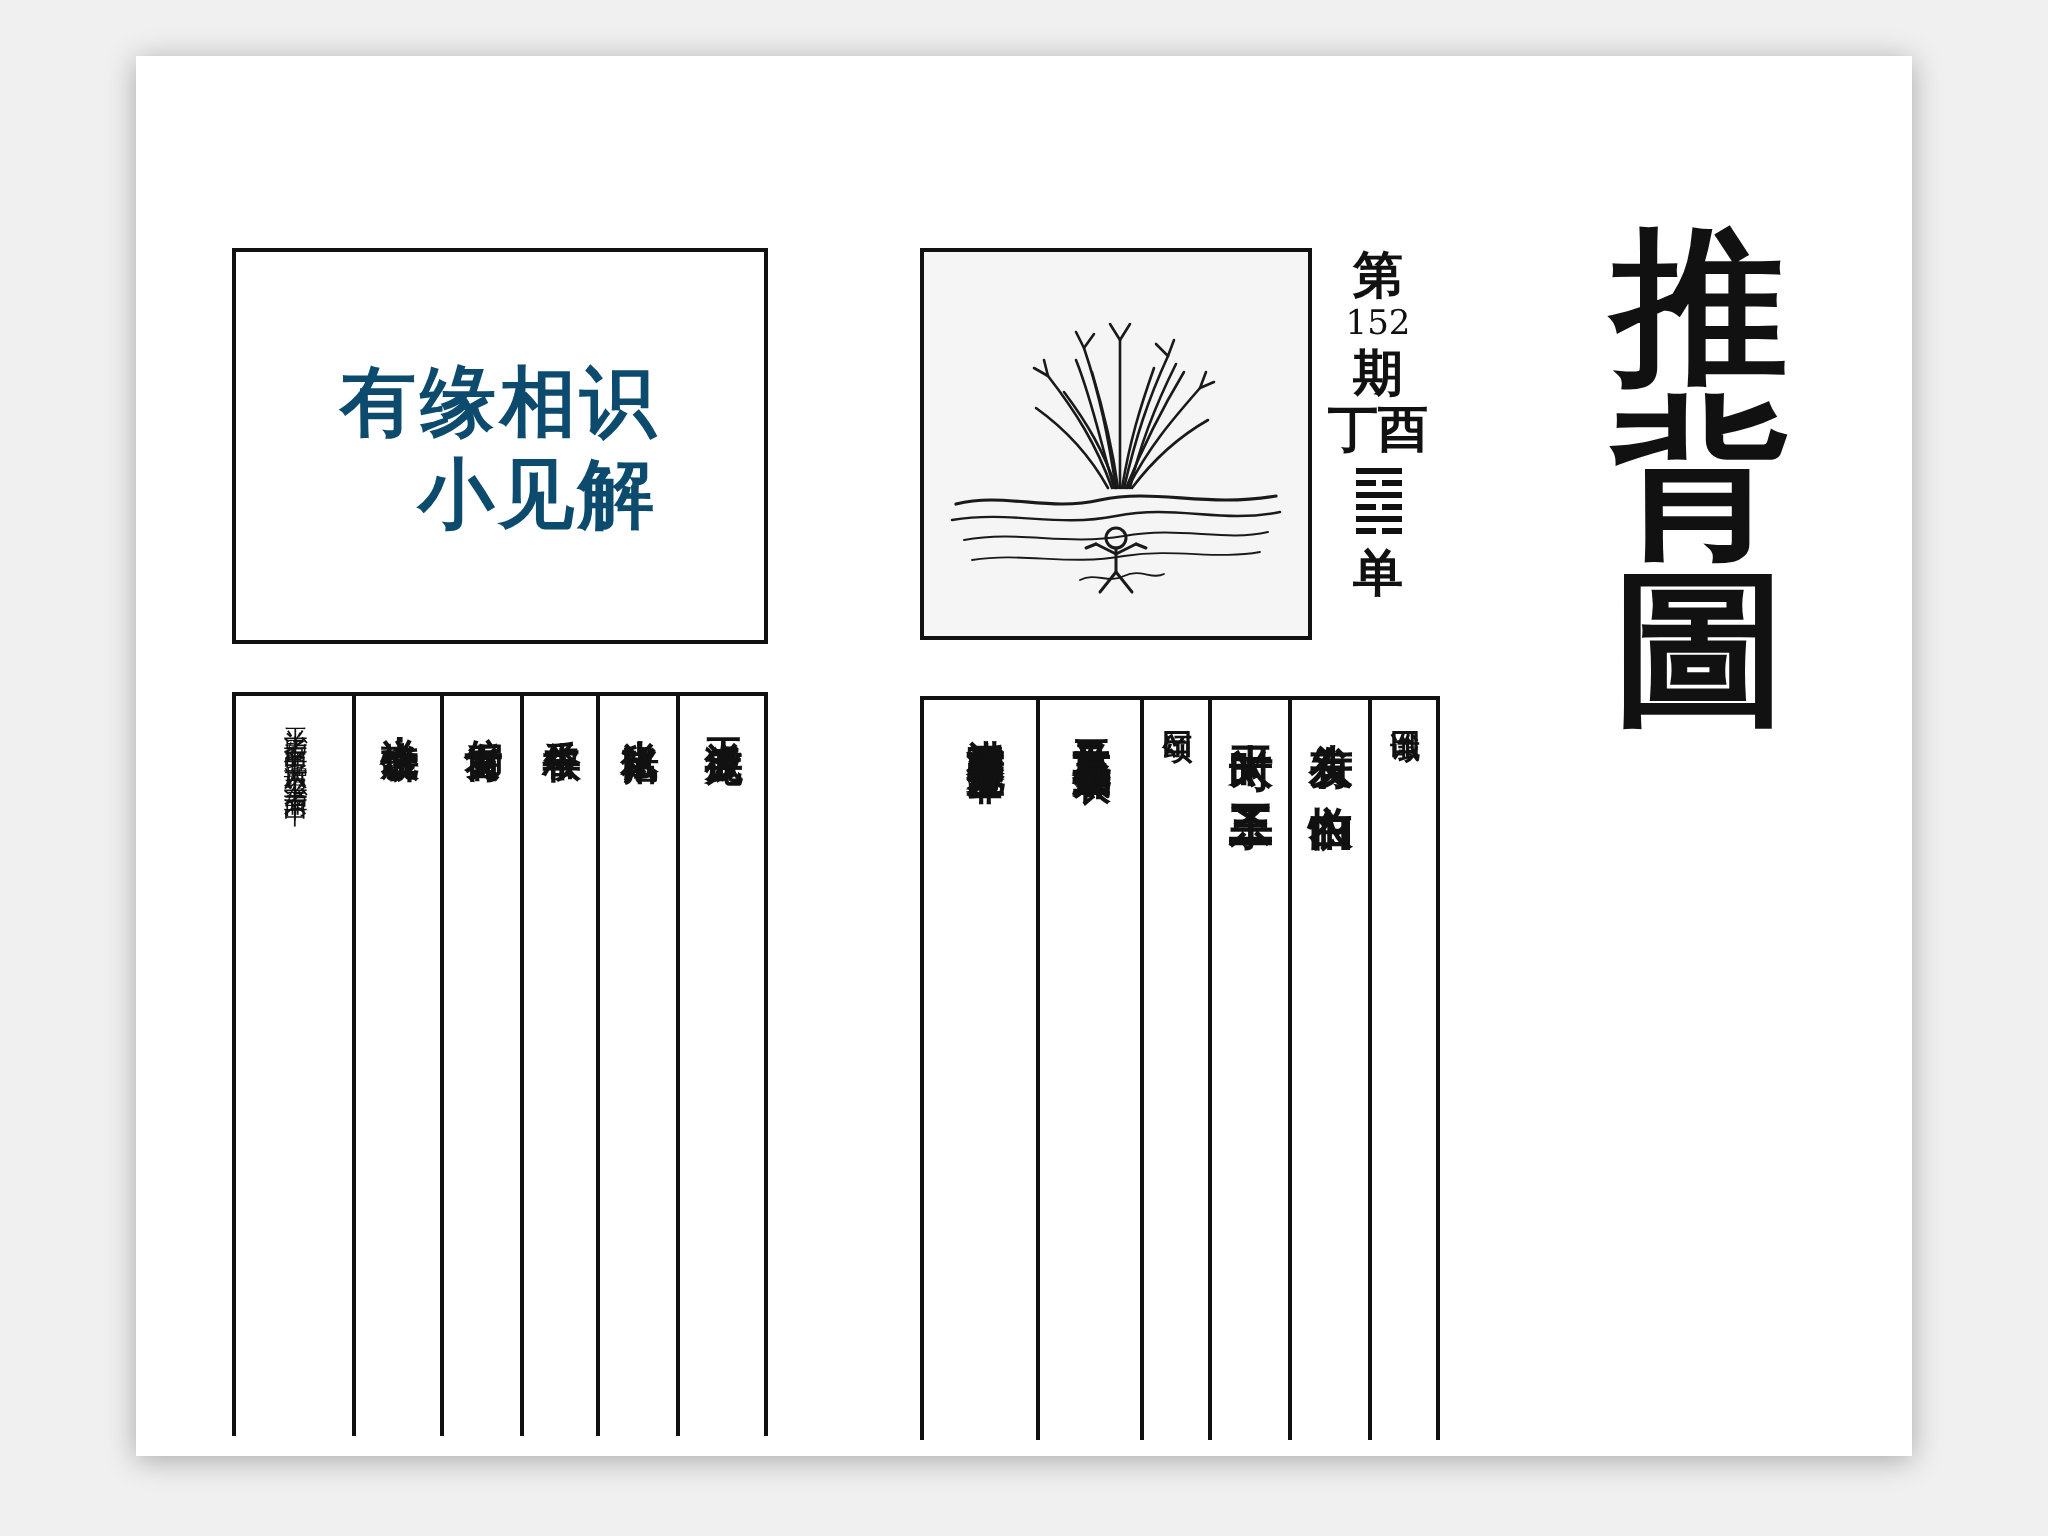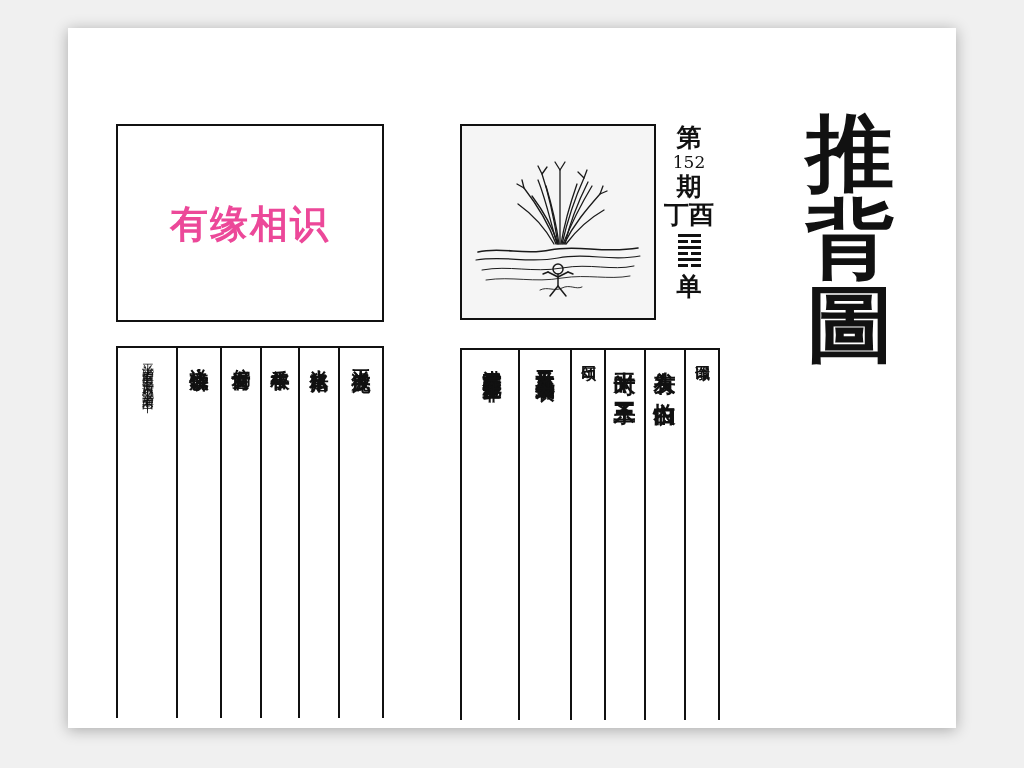--- a/index.html
+++ b/index.html
@@ -177,21 +177,21 @@
     align-items: center;
     justify-content: center;
     padding-top: 2px;
     box-sizing: border-box;
   }
   #left-head .hl {
     font-family: "DejaVu Serif", serif;
     font-weight: bold;
     font-size: 38px;
     line-height: 1.22;
-    color: #ec4899;
+    color: #0c4a6e;
     letter-spacing: 2px;
   }
   #left-head .hl.indent1 { padding-left: 20px; }
   #left-head .hl.indent2 { padding-left: 38px; }
 
   #left-cols {
     position: absolute;
     left: 0px;
     top: 248px;
     width: 268px;
@@ -233,20 +233,21 @@
 </head>
 <body>
 
 <div id="page">
   <div id="sheet">
 
     <div id="panel-left">
 
       <div id="left-head">
         <div class="hl">有缘相识</div>
+        <div class="hl indent2">小见解</div>
       </div>
 
       <div id="left-cols">
 
         <div class="vcol" style="width:44px">
           <div class="vtext vt-mid">王肖虎猴龙</div>
         </div>
         <div class="vcol" style="width:40px">
           <div class="vtext vt-mid">水肖鼠猪</div>
         </div>

